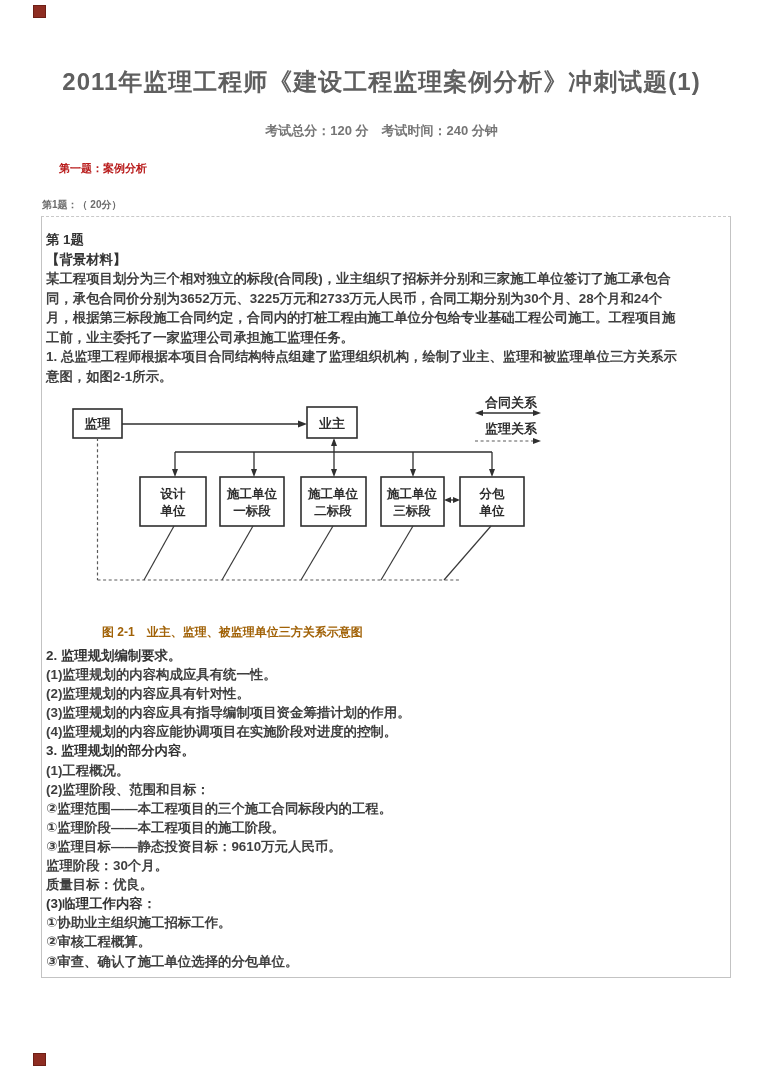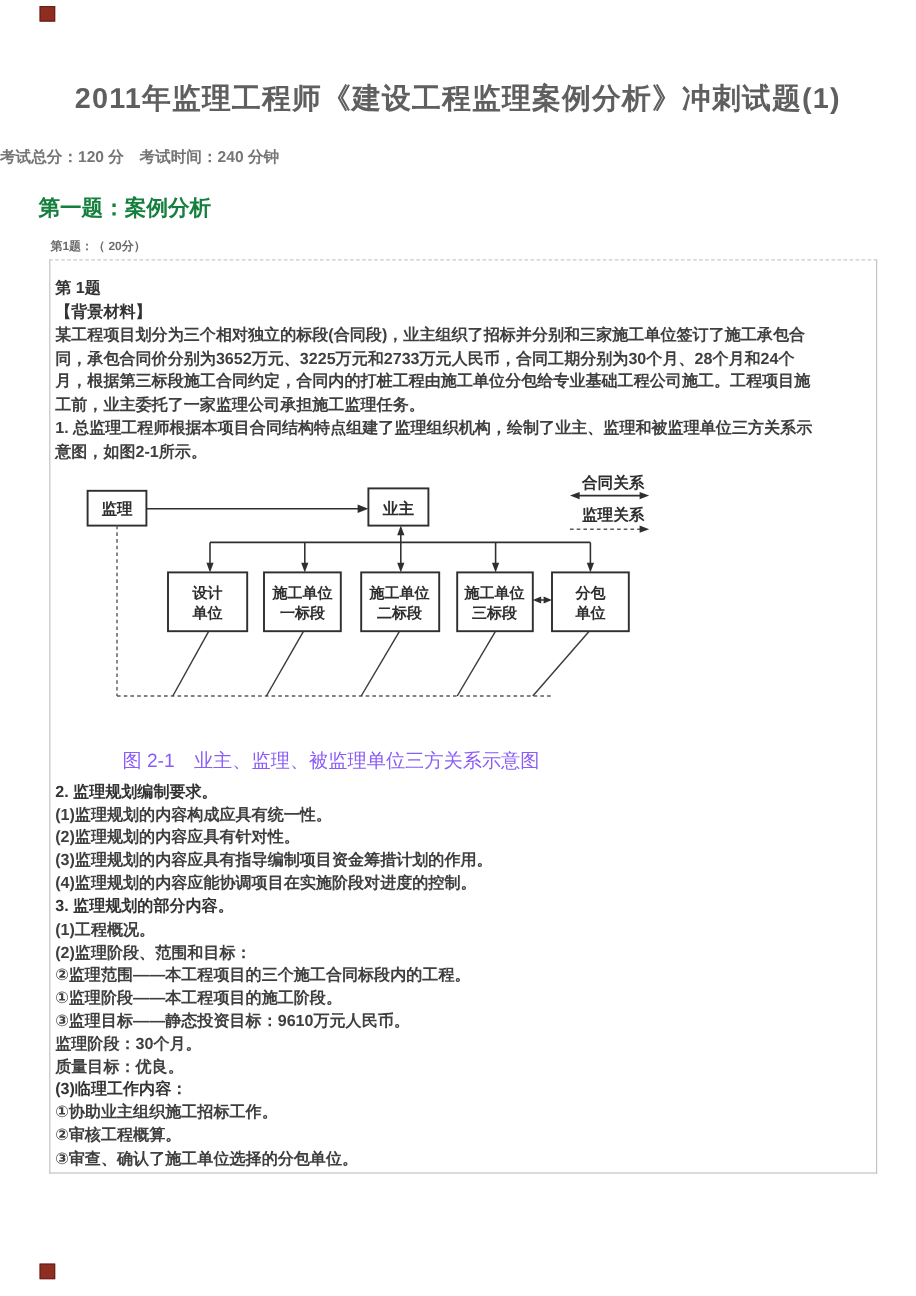--- a/index.html
+++ b/index.html
@@ -5,36 +5,36 @@
   html,body{margin:0;padding:0;background:#ffffff;}
   body{font-family:"Liberation Sans","DejaVu Sans",sans-serif;}
   #page{position:relative;width:763px;height:1080px;background:#ffffff;overflow:hidden;}
 
   .red-marker{position:absolute;width:11px;height:11px;background:#8e2d22;border:1px solid #6e1f16;}
   #red-marker-top{left:33px;top:5px;}
   #red-marker-bottom{left:33px;top:1053px;}
 
   #doc-title{position:absolute;top:66px;left:0;width:100%;text-align:center;
     font-size:24px;font-weight:700;color:#5f5f5f;letter-spacing:1px;}
-  #doc-meta{position:absolute;top:122px;left:0;width:100%;text-align:left;
+  #doc-meta{position:absolute;top:122px;left:0;width:100%;text-align:center;
     font-size:13px;font-weight:600;color:#757575;}
-  #section-heading{position:absolute;top:161px;left:32px;
-    font-size:18px;font-weight:700;color:#15803d;}
+  #section-heading{position:absolute;top:161px;left:59px;
+    font-size:11px;font-weight:700;color:#b91c1c;}
   #question-label{position:absolute;top:198px;left:42px;
     font-size:10px;font-weight:600;color:#6b6b6b;}
 
   #content-box{position:absolute;top:216px;left:41px;width:684px;height:747px;
     border:1px solid #c3c3c3;border-top:1px dashed #c9c9c9;
     overflow:hidden;padding:13px 0 0 4px;box-sizing:content-box;}
   .line{font-size:13.4px;line-height:19.5px;color:#3f3f3f;font-weight:600;white-space:nowrap;}
   .line.hdr{font-weight:700;color:#333333;}
   .list .line{line-height:19.1px;}
 
   #diagram-svg{display:block;margin-top:2px;}
-  #figure-caption{margin:26px 0 5px 56px;font-size:16px;font-weight:400;color:#8b5cf6;}
+  #figure-caption{margin:26px 0 5px 56px;font-size:12px;font-weight:700;color:#a16207;}
 
   
   .dg-rect{fill:#ffffff;stroke:#2f2f2f;stroke-width:1.6;}
   .dg-line{stroke:#2f2f2f;stroke-width:1.3;fill:none;}
   .dg-dash{stroke:#5a5a5a;stroke-width:1.2;stroke-dasharray:3,2.6;fill:none;}
   .dg-diag{stroke:#3a3a3a;stroke-width:1.2;fill:none;}
   .dg-head{fill:#2f2f2f;stroke:none;}
   .dg-label{font-family:"Liberation Sans","DejaVu Sans",sans-serif;
     font-size:13px;font-weight:700;fill:#2e2e2e;text-anchor:middle;}
   .dg-label.sm{font-size:12.5px;}

